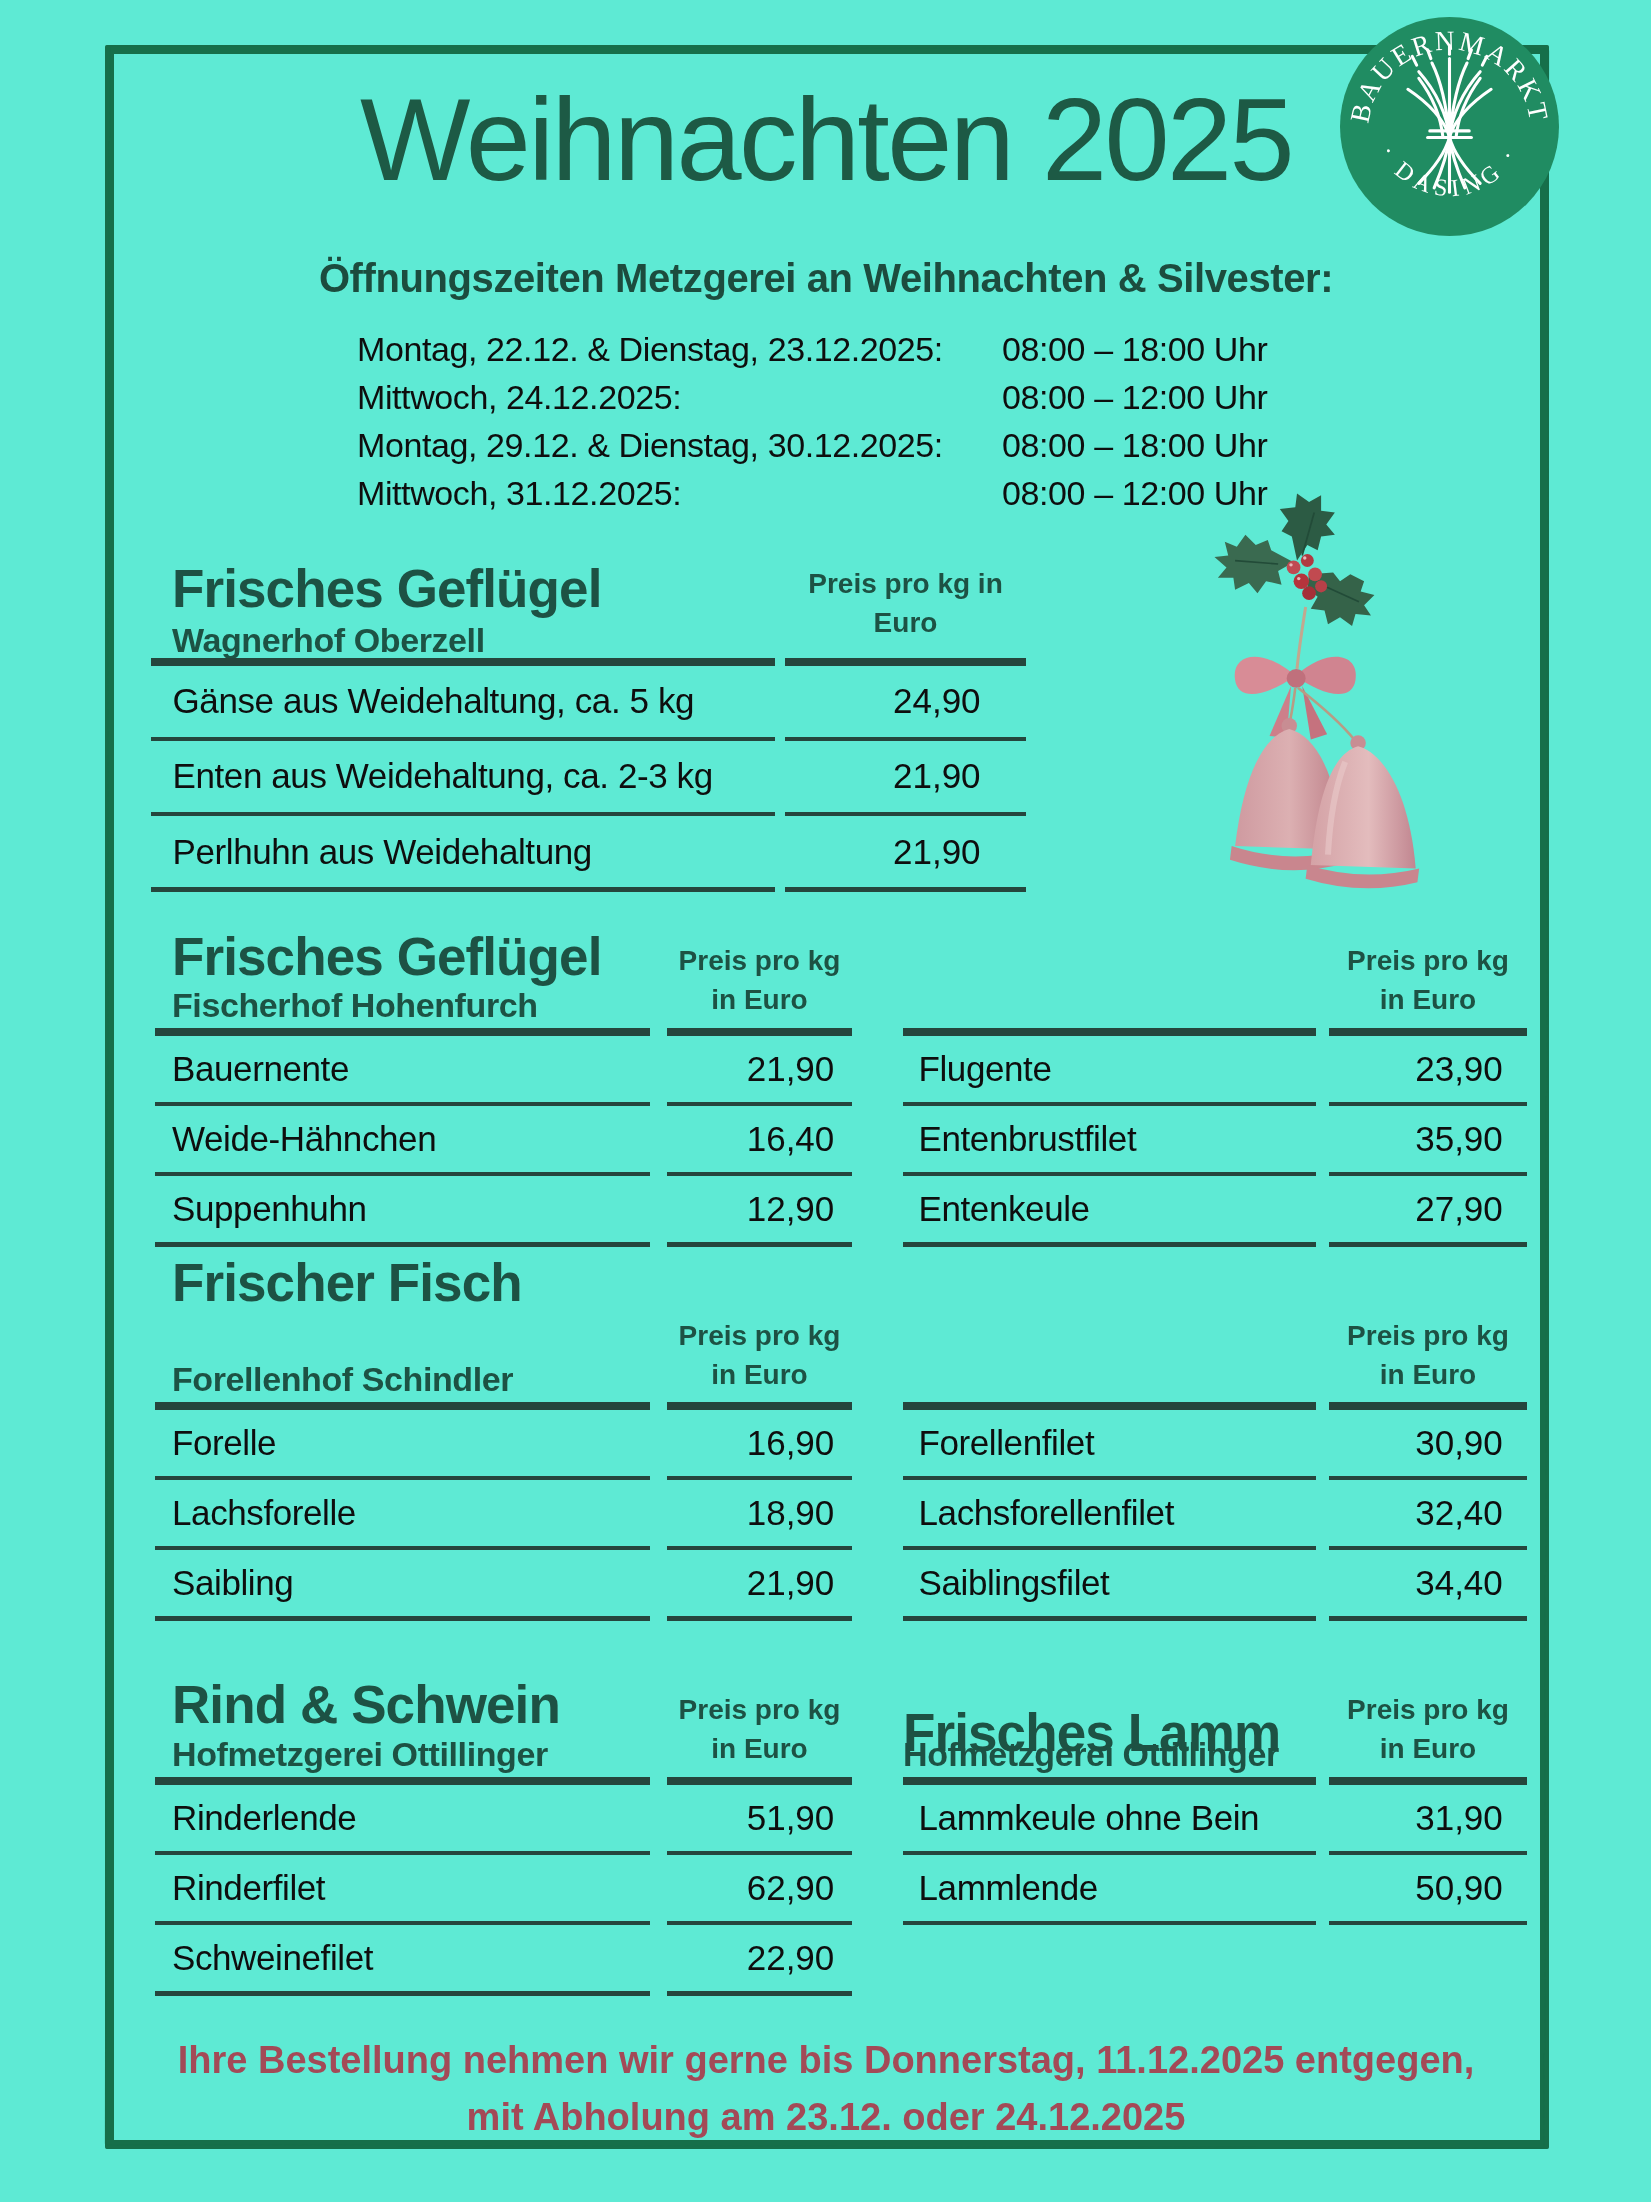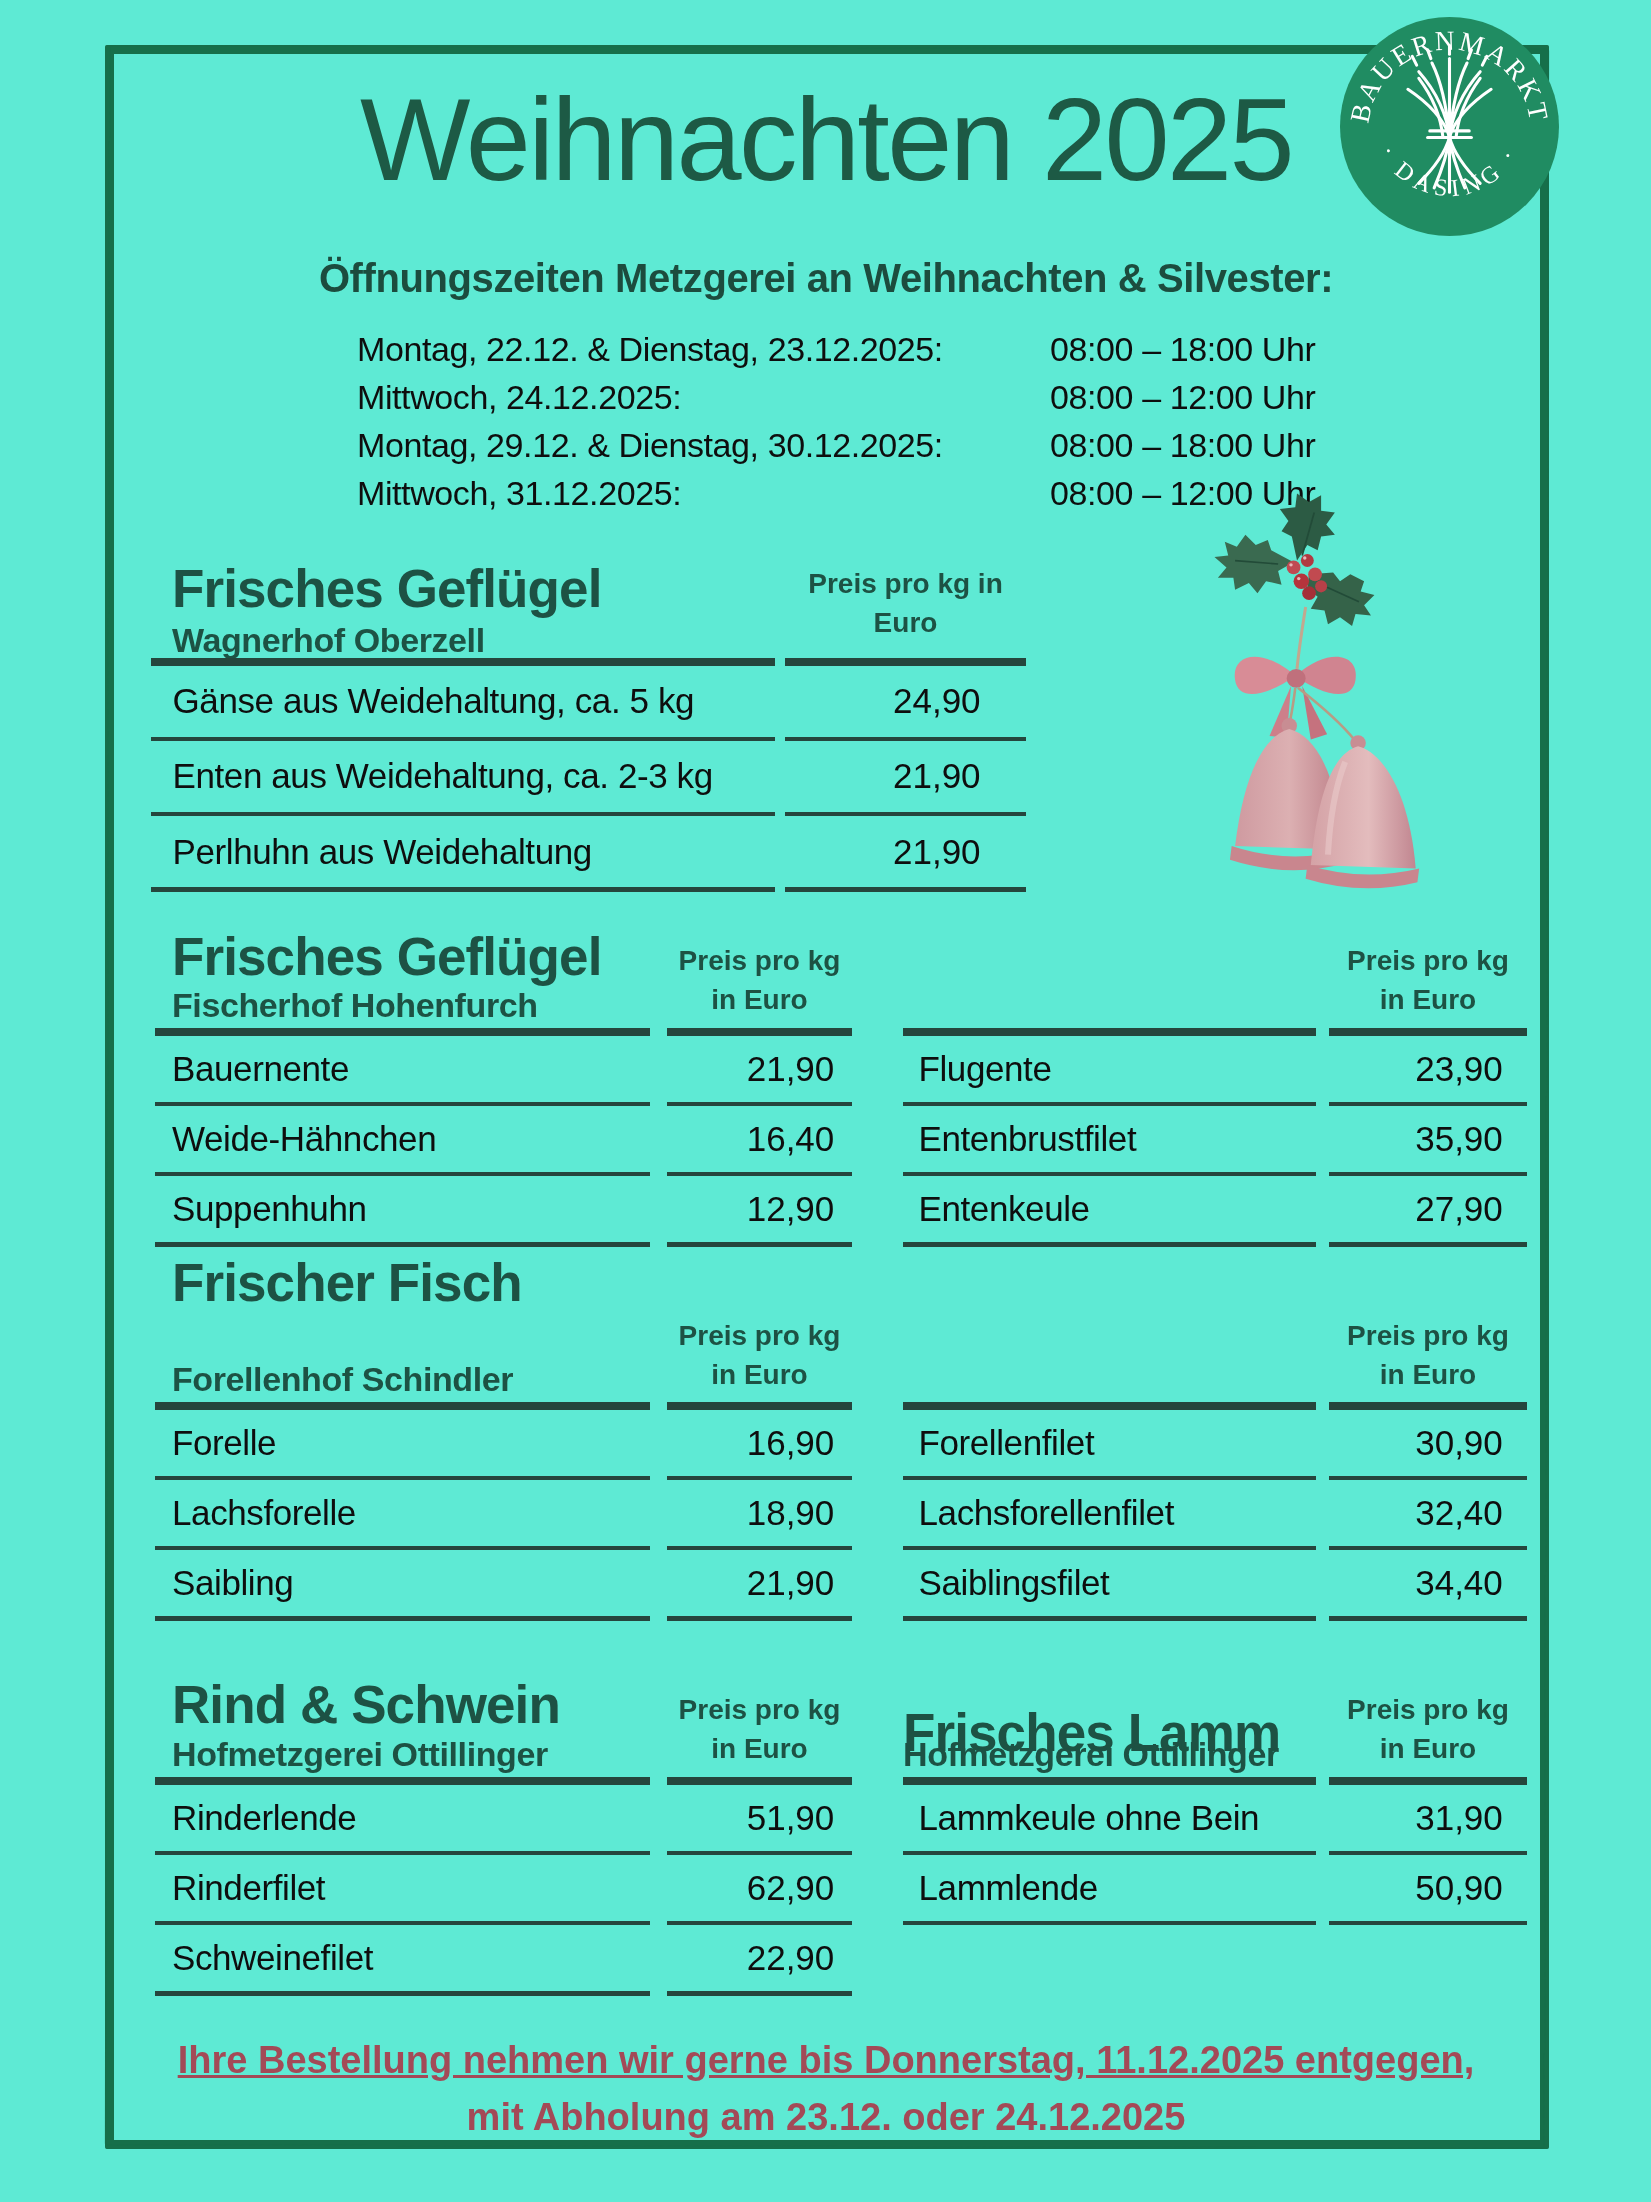--- a/index.html
+++ b/index.html
@@ -7,21 +7,21 @@
         font-family:"Liberation Sans",sans-serif;color:#0e0e0e;}
   .frame{position:absolute;left:105px;top:45px;width:1444px;height:2104px;
          border:9.5px solid #166f4a;box-sizing:border-box;border-radius:1.7px;}
   .frame::before{content:"";position:absolute;inset:-6.9px;border:1.7px solid #166f4a;
          border-radius:2.6px;transform:rotate(.12deg);opacity:.55;}
   .title{position:absolute;left:0;top:72px;width:1652px;text-align:center;
          font-size:117px;font-weight:400;letter-spacing:-2.6px;color:#1d5a45;margin:0;}
   .hours-heading{position:absolute;left:0;top:256px;width:1652px;text-align:center;
          font-size:40px;font-weight:700;color:#1c4c3e;margin:0;letter-spacing:-0.4px;}
   .hours{position:absolute;left:357px;top:325px;}
-  .hours-row{display:flex;height:48px;align-items:center;font-size:34px;letter-spacing:-0.4px;gap:48px;}
+  .hours-row{display:flex;height:48px;align-items:center;font-size:34px;letter-spacing:-0.4px;}
   .hr-label{width:645px;}
   .sec-title{position:absolute;font-size:53px;font-weight:700;color:#1d5244;margin:0;letter-spacing:-0.9px;}
   .sec-sub{position:absolute;font-size:34px;font-weight:700;color:#1d5244;margin:0;letter-spacing:-0.4px;}
   .price-head{position:absolute;display:flex;flex-direction:column;text-align:center;
          font-size:28px;font-weight:700;color:#1d5244;line-height:39px;}
   .tbl{position:absolute;}
   .line{display:flex;}
   .line i{display:block;background:#25463d;}
   .line.thick i{height:7.7px;}
   .line.thin i{height:4.3px;}
@@ -393,17 +393,17 @@
     <div class="trow">
       <span class="tname">Lammlende</span>
       <span class="tprice">50,90</span>
     </div>
     <div class="line thin">
         <i class="seg-name"></i>
         <i class="seg-price"></i>
       </div>
   </div>
 
-  <p class="footer-line" style="top:2039px;text-decoration:underline;">Ihre Bestellung nehmen wir gerne bis Donnerstag, 11.12.2025 entgegen,</p>
+  <p class="footer-line" style="top:2039px;">Ihre Bestellung nehmen wir gerne bis Donnerstag, 11.12.2025 entgegen,</p>
   <p class="footer-line" style="top:2096px;">mit Abholung am 23.12. oder 24.12.2025</p>
 
 </div>
 
 
 </body></html>

